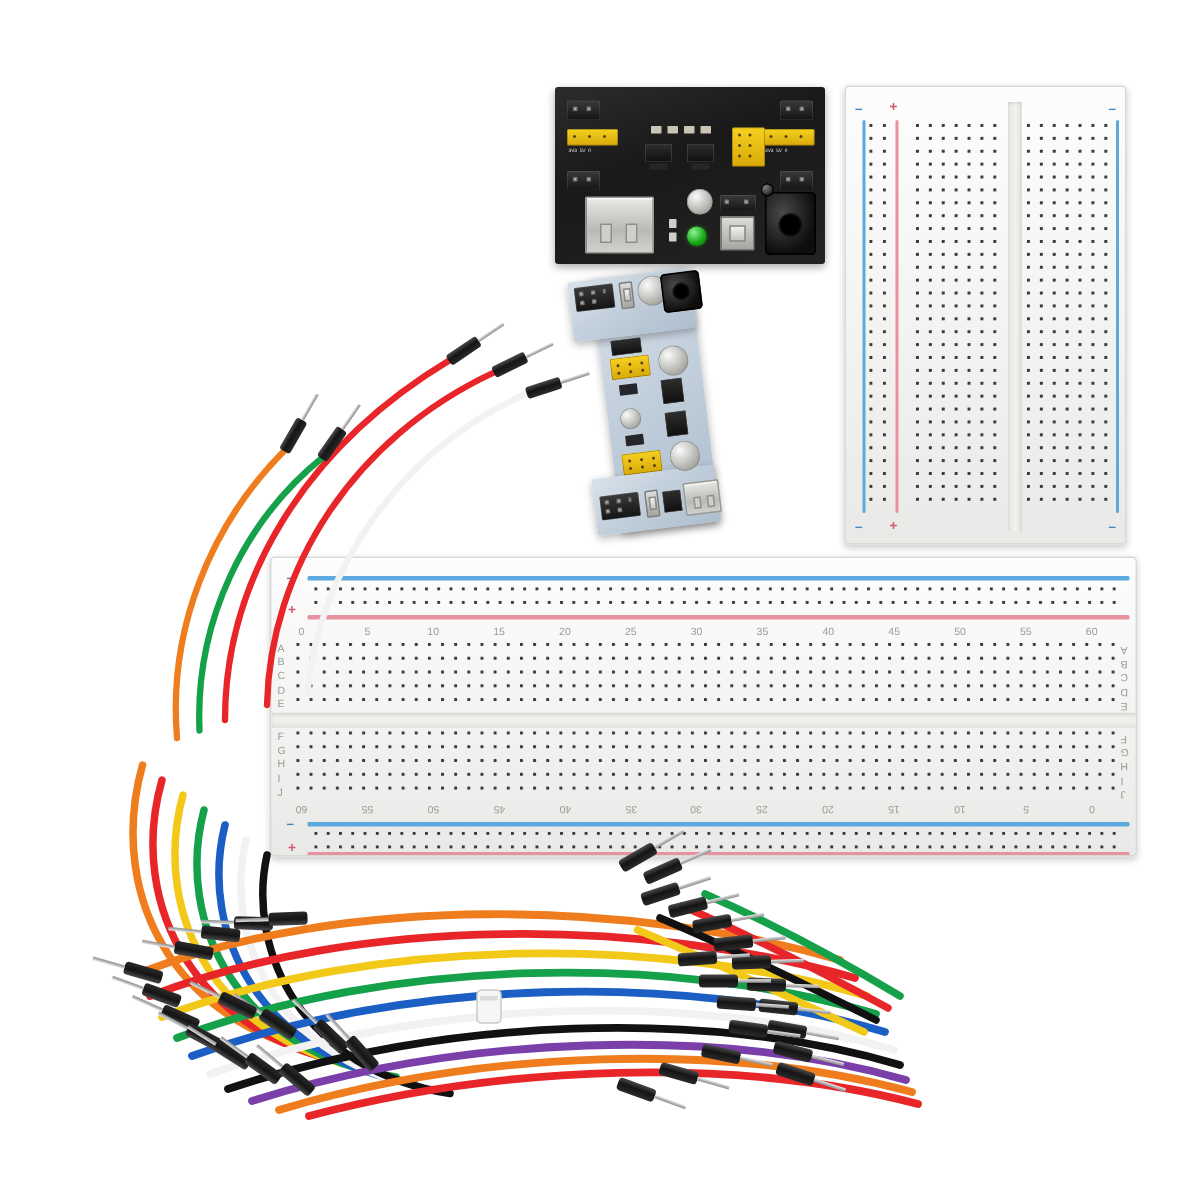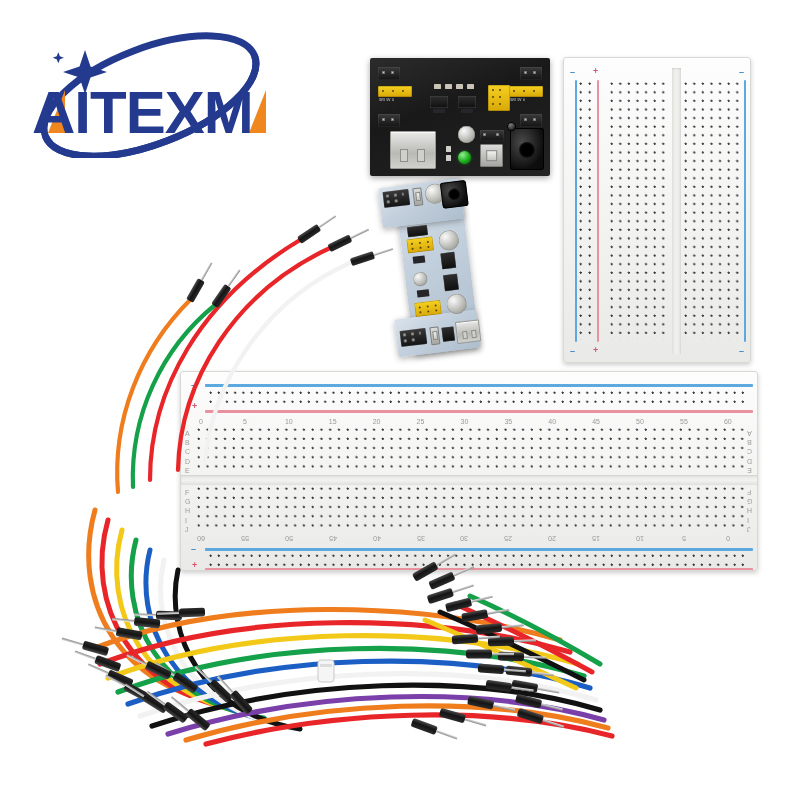--- a/index.html
+++ b/index.html
@@ -153,40 +153,20 @@
   .silk { position: absolute; color: #e3e3e3; font-size: 3.2px; line-height: 3.2px; }
 
   
   #wires { position: absolute; left: 0; top: 0; width: 800px; height: 800px; pointer-events: none; }
 </style>
 </head>
 <body>
 
 <div id="stage">
 
-  <div id="logo">
-    <svg width="265" height="130" viewBox="0 0 265 130">
-
-      <g transform="rotate(-21 132 68)">
-        <ellipse cx="132" cy="68" rx="112" ry="48" fill="none" stroke="#243a8f" stroke-width="7"></ellipse>
-      </g>
-
-      <path d="M67 22 L72.5 38.5 L89 44 L72.5 49.5 L67 66 L61.5 49.5 L45 44 L61.5 38.5 Z" fill="#243a8f"></path>
-      <path d="M40 29 L42.6 35.4 L49 38 L42.6 40.6 L40 47 L37.4 40.6 L31 38 L37.4 35.4 Z" fill="#243a8f" transform="scale(0.62) translate(25 10)"></path>
-
-      <path d="M30 105 L47 62 L47 105 Z" fill="#f0871e"></path>
-      <path d="M231 105 L248 62 L248 105 Z" fill="#f0871e"></path>
-
-      <text x="14" y="105" font-family="'Liberation Sans',sans-serif" font-size="60" font-weight="700" fill="#243a8f" letter-spacing="-1">AITEXM</text>
-
-      <g transform="rotate(-21 132 68)">
-        <path d="M20 68 a112 48 0 0 0 224 0" fill="none" stroke="#243a8f" stroke-width="7"></path>
-      </g>
-    </svg>
-  </div>
 
   <div class="pcb pcb-black" style="left:370px; top:58px; width:180px; height:118px;">
 
     <div class="part blk-conn" style="left:8px; top:9px; width:22px; height:13px;">
       <div class="sq" style="left:4px; top:4px;"></div>
         <div class="sq" style="left:13px; top:4px;"></div>
     </div>
     <div class="part blk-conn" style="left:8px; top:56px; width:22px; height:13px;">
       <div class="sq" style="left:4px; top:4px;"></div>
         <div class="sq" style="left:13px; top:4px;"></div>

